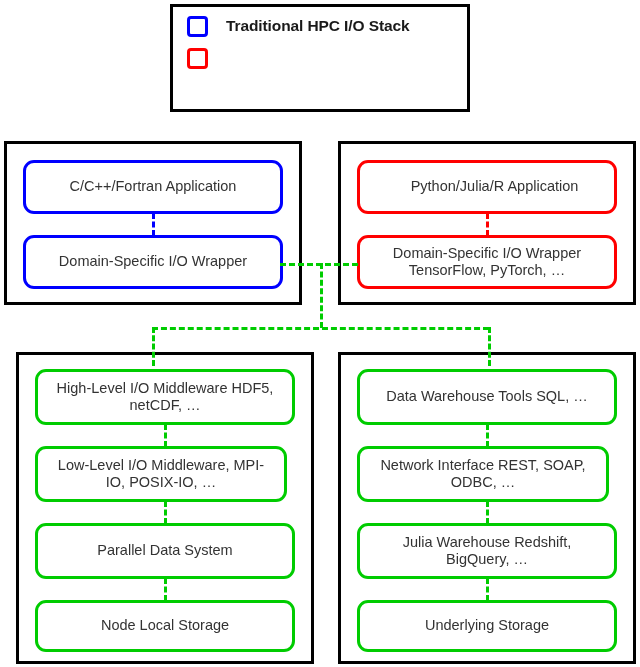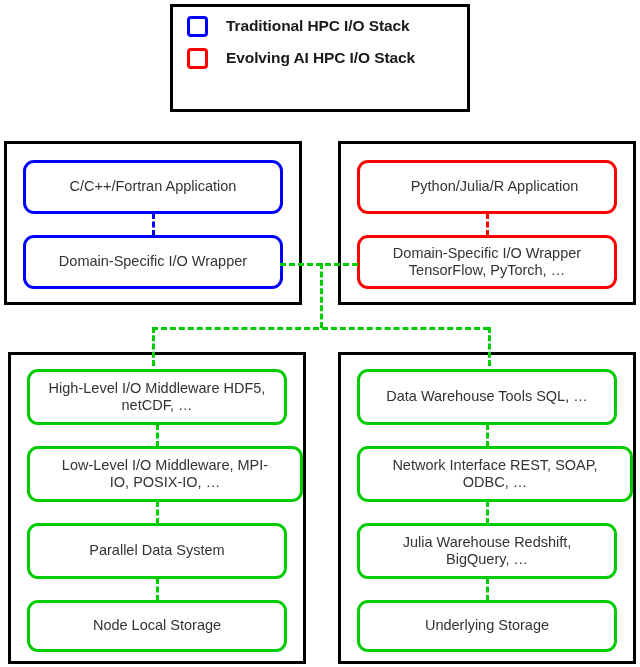--- a/index.html
+++ b/index.html
@@ -58,21 +58,21 @@
 
   
   .panel {
     position: absolute;
     border: 3px solid #000000;
     background: #ffffff;
     box-sizing: border-box;
   }
   #panel-tl { left: 4px;   top: 141px; width: 298px; height: 164px; }
   #panel-tr { left: 338px; top: 141px; width: 298px; height: 164px; }
-  #panel-bl { left: 8px;   top: 352px; width: 298px; height: 312px; }
+  #panel-bl { left: 16px;   top: 352px; width: 298px; height: 312px; }
   #panel-br { left: 338px; top: 352px; width: 298px; height: 312px; }
 
   
   .node {
     position: absolute;
     border-width: 3px;
     border-style: solid;
     border-radius: 11px;
     background: #ffffff;
     box-sizing: border-box;
@@ -93,21 +93,21 @@
 
   
   #node-tl-0 { left: 16px; top: 16px; width: 260px; height: 54px; }
   #node-tl-1 { left: 16px; top: 91px; width: 260px; height: 54px; }
   
   #node-tr-0 { left: 16px; top: 16px; width: 260px; height: 54px; padding-left: 21px; }
   #node-tr-1 { left: 16px; top: 91px; width: 260px; height: 54px; }
 
   
   .brow0 { left: 16px; top: 14px;  width: 260px; height: 56px; }
-  .brow1 { left: 16px; top: 91px;  width: 276px; height: 56px; }
+  .brow1 { left: 16px; top: 91px;  width: 252px; height: 56px; }
   .brow2 { left: 16px; top: 168px; width: 260px; height: 56px; }
   .brow3 { left: 16px; top: 245px; width: 260px; height: 52px; }
 
   
   .conn-v {
     position: absolute;
     width: 0;
     border-left-width: 3px;
     border-left-style: dashed;
   }
@@ -142,21 +142,20 @@
 
 <div id="legend">
 
   <div class="legend-row r0">
     <span class="legend-swatch" style="border-color:#0000ff;"></span>
     <span class="legend-label">Traditional HPC I/O Stack</span>
   </div>
 
   <div class="legend-row r1">
     <span class="legend-swatch" style="border-color:#ff0000;"></span>
-    <span class="legend-label">Evolving AI HPC I/O Stack</span>
   </div>
 
 
 </div>
 
 <div class="panel" id="panel-tl">
   <div class="node blue" id="node-tl-0">
     <span class="node-text">C/C++/Fortran Application</span>
   </div>
   <div class="conn-v cblue" id="link-tl"></div>

